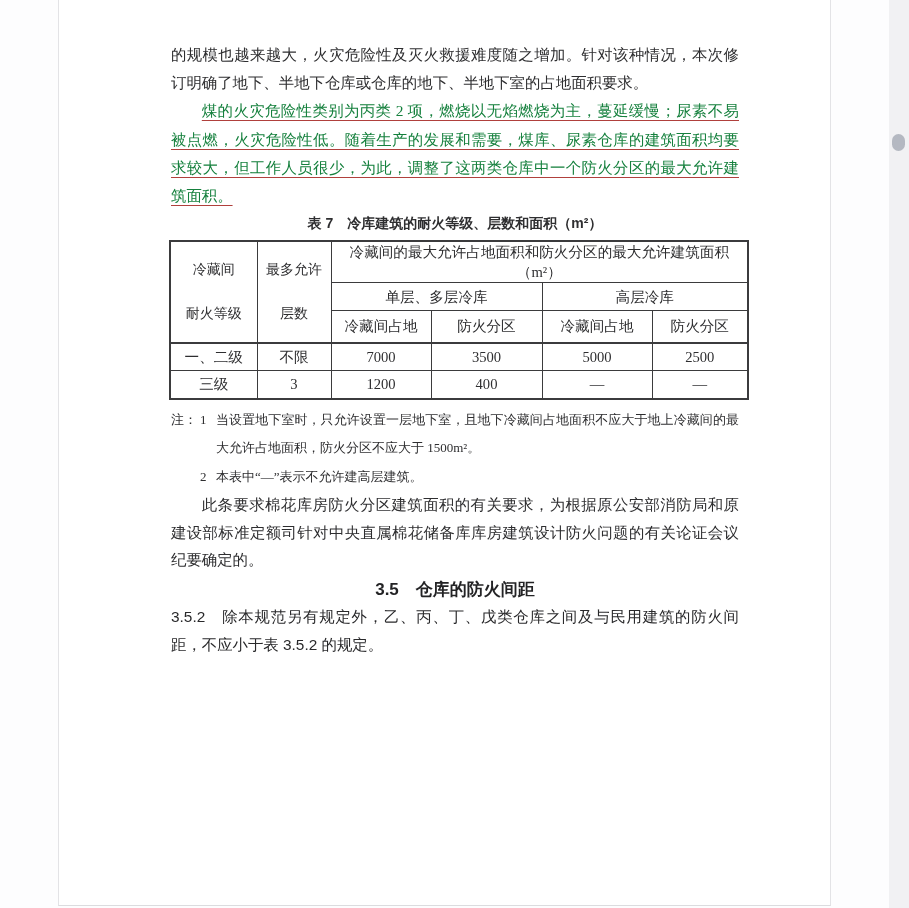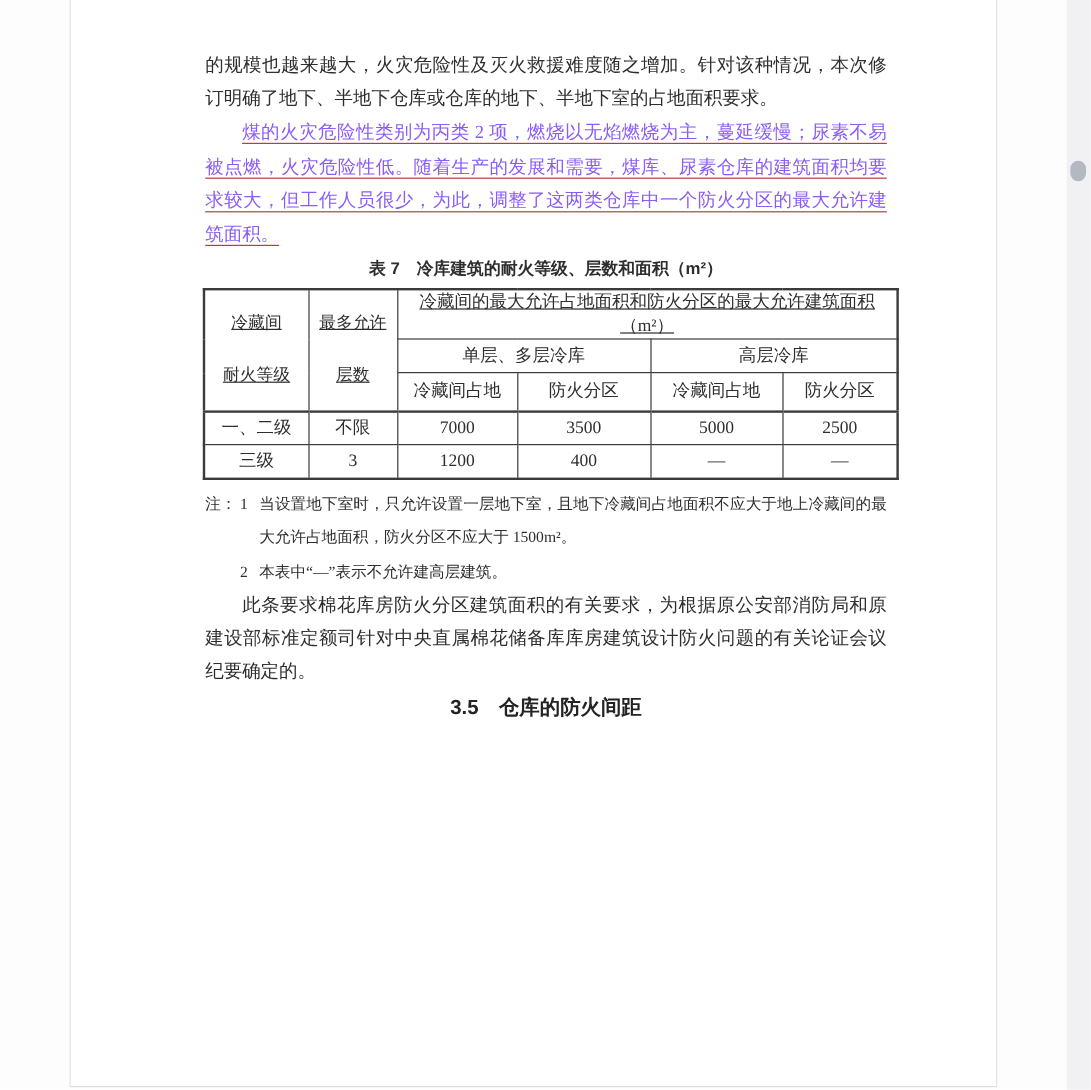--- a/index.html
+++ b/index.html
@@ -26,21 +26,21 @@
     position: absolute;
     left: 112px; top: 41px;
     width: 568px;
     font-size: 15.4px;
     line-height: 28.2px;
     text-align: justify;
   }
   p.body { margin: 0; }
   .indent { text-indent: 2em; }
   .red-ins {
-    color: #8b5cf6;
+    color: #15803d;
     text-decoration: underline;
     text-decoration-color: #b0403c;
     text-decoration-thickness: 1px;
     text-underline-offset: 4px;
   }
   .rev-box {
     color: #b0403c;
     border: 1px solid #8d8d8d;
     padding: 0 1px;
   }
@@ -63,21 +63,21 @@
   table.t7 td {
     border: 1px solid #3b3b3d;
     text-align: center;
     vertical-align: middle;
     font-size: 14.6px;
     line-height: 20px;
     padding: 0 2px;
     overflow: hidden;
   }
   table.t7 td.two-line { white-space: pre-line; line-height: 44px; font-size: 14px; }
-  tr.h1 td { height: 28px; text-decoration: underline; }
+  tr.h1 td { height: 28px; }
   tr.h2 td { height: 28px; }
   tr.h3 td { height: 32px; }
   tr.d1 td { height: 28px; border-top: 2px solid #3b3b3d; }
   tr.d2 td { height: 28px; text-align: center; }
   .notes {
     margin-top: 6px;
     font-size: 13px;
     line-height: 28.5px;
     text-align: justify;
   }
@@ -187,19 +187,20 @@
         <span class="note-label"></span>
         <span class="note-num">2</span>
         <span class="note-text">本表中“—”表示不允许建高层建筑。</span>
       </div>
     </div>
 
     <p class="body indent p-after-notes">此条要求棉花库房防火分区建筑面积的有关要求，为根据原公安部消防局和原建设部标准定额司针对中央直属棉花储备库库房建筑设计防火问题的有关论证会议纪要确定的。</p>
 
     <p class="section-heading">3.5　仓库的防火间距</p>
 
+    <p class="body clause">3.5.2　除本规范另有规定外，乙、丙、丁、戊类仓库之间及与民用建筑的防火间距，不应小于表 3.5.2 的规定。</p>
 
   </div>
 </div>
 
 <div class="scroll-track">
   <div class="scroll-thumb"></div>
 </div>
 
 </body></html>

